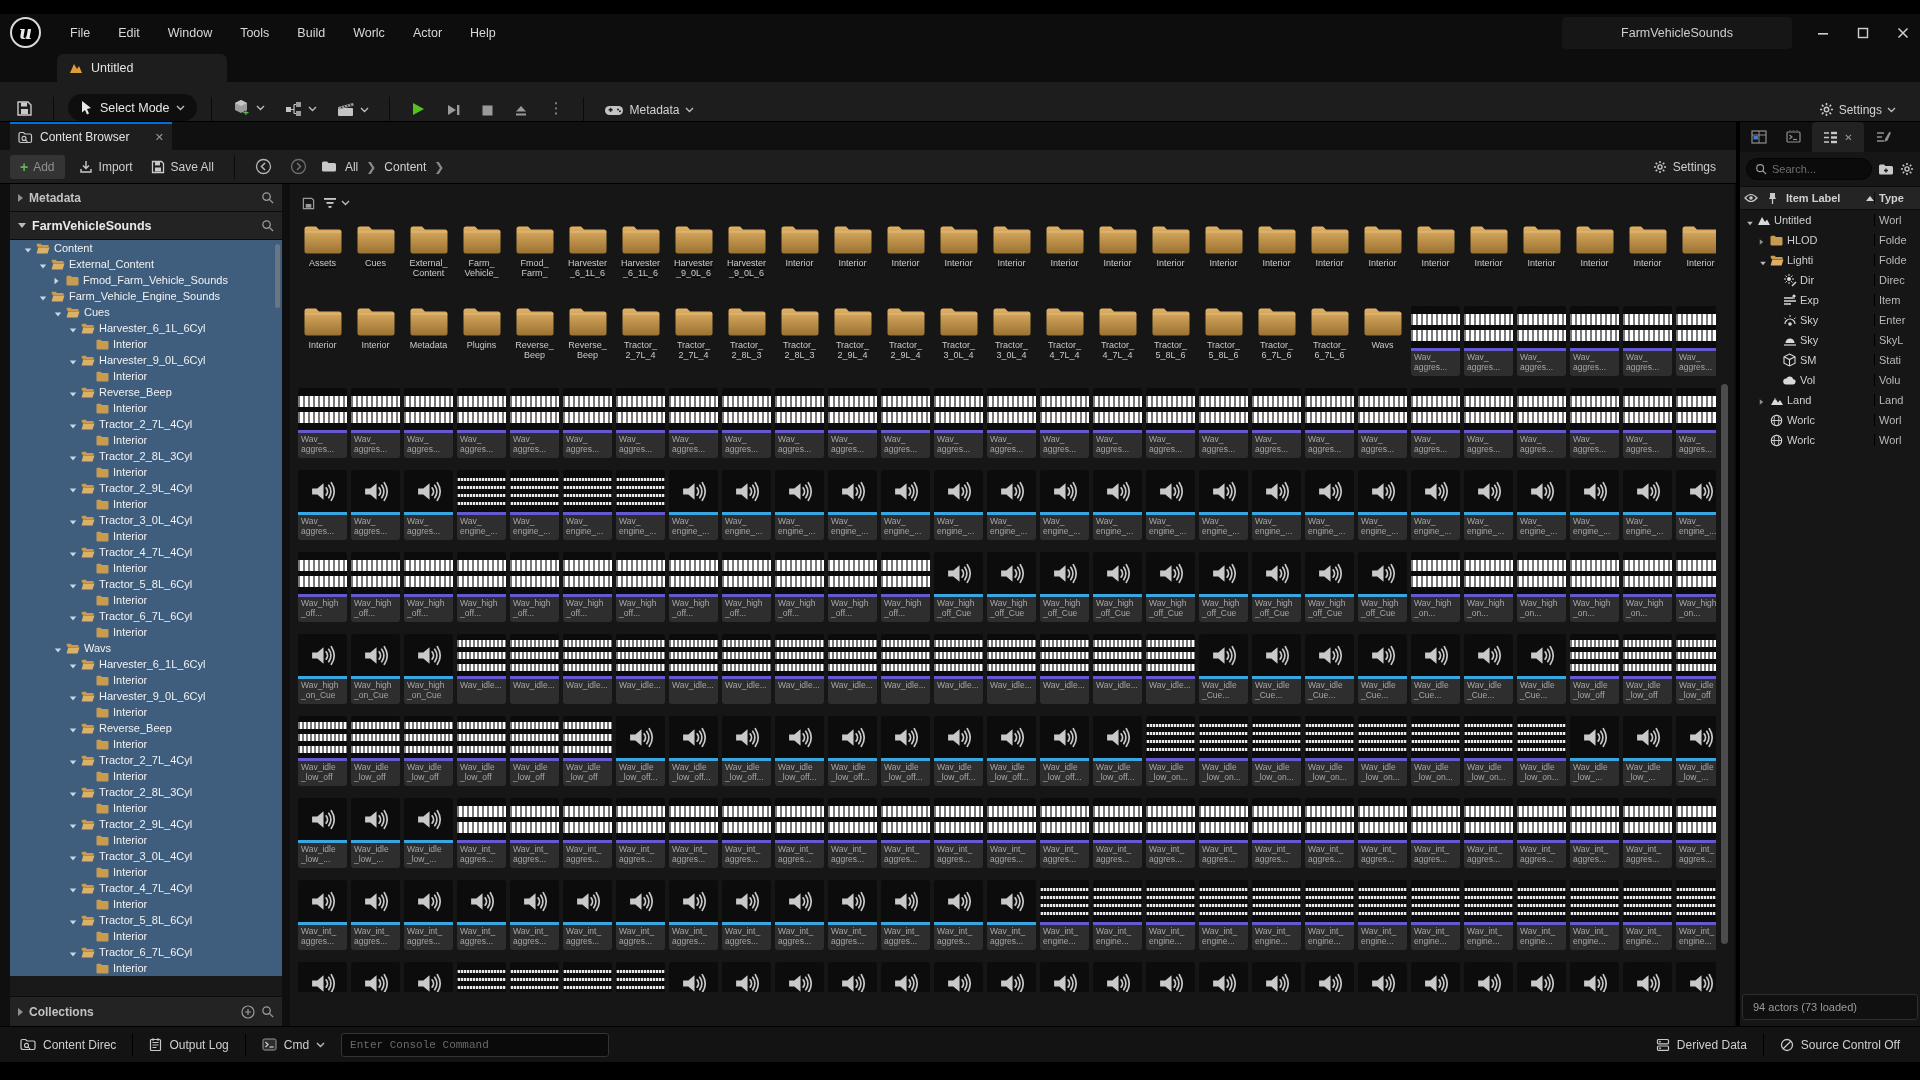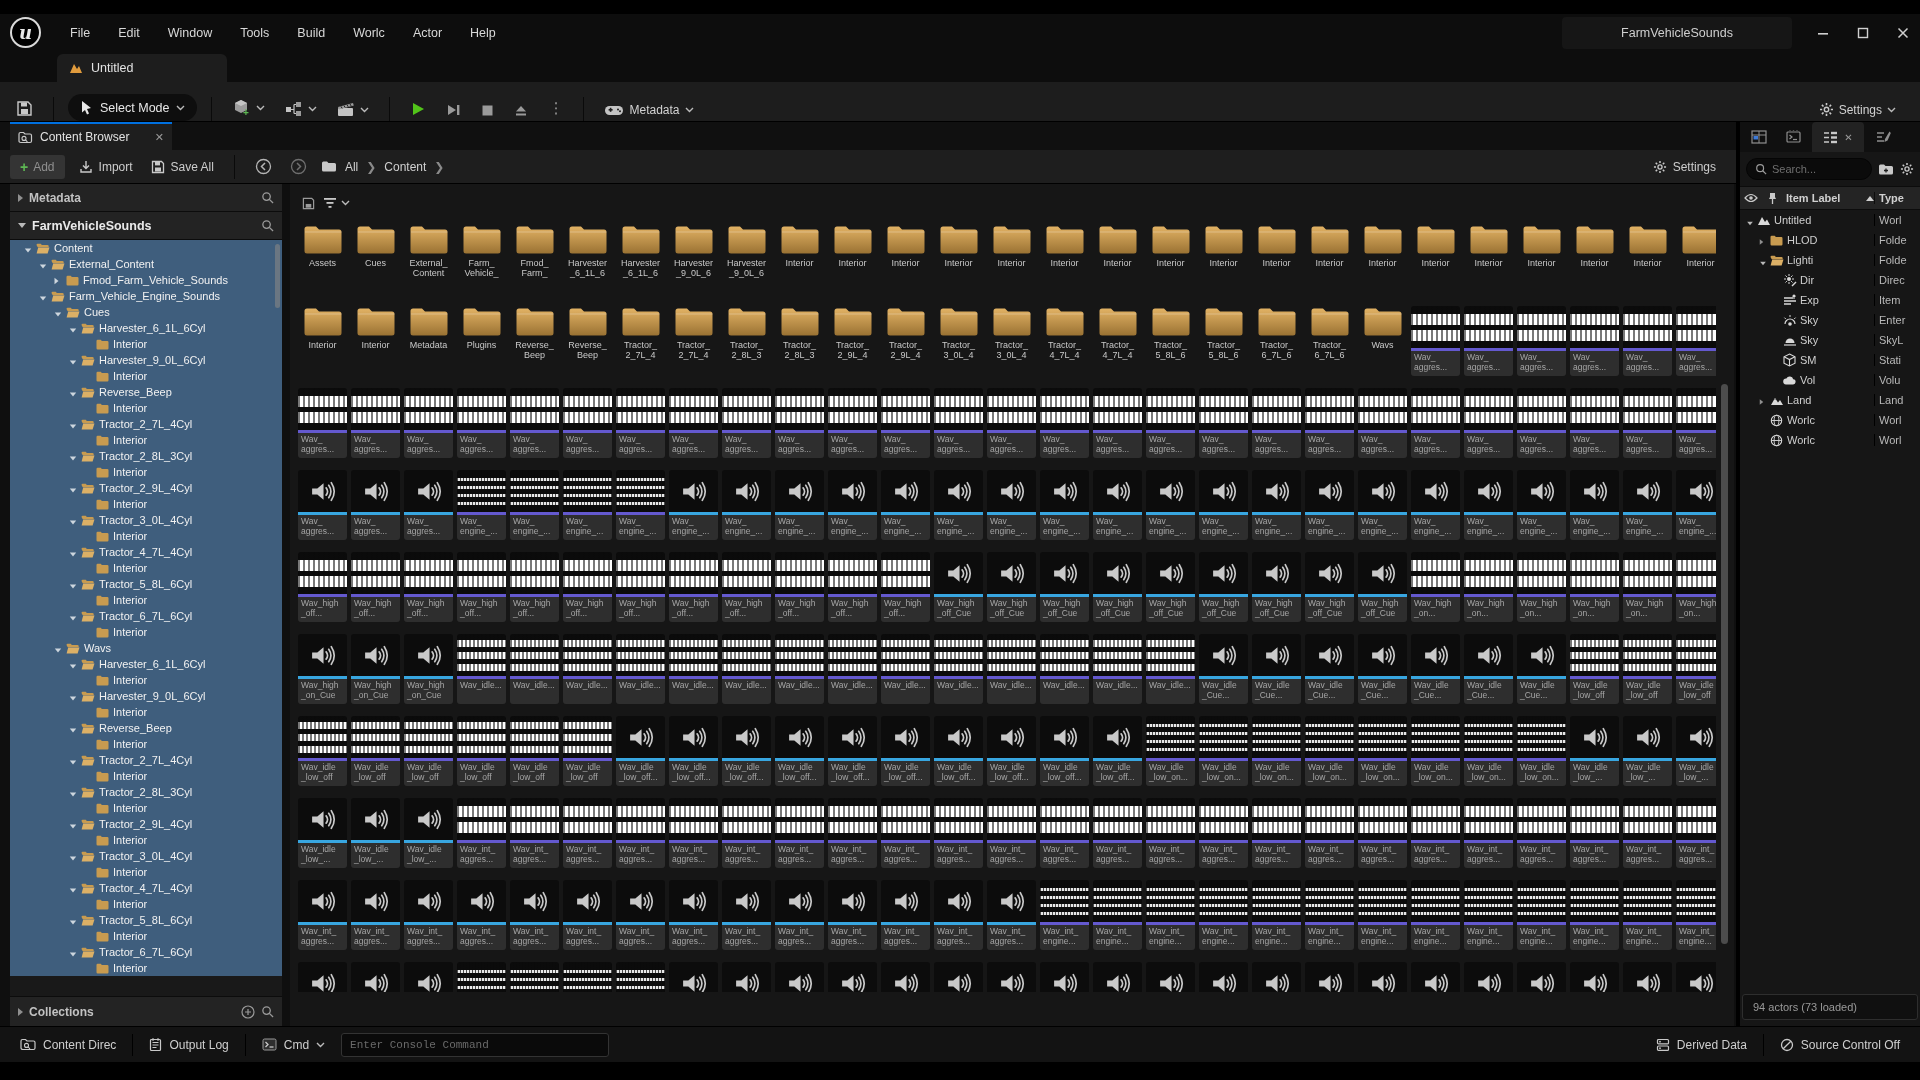--- a/index.html
+++ b/index.html
@@ -808,21 +808,21 @@
             <rect x="1" y="1" width="12" height="1.8" fill="#c9c9c9"></rect>
             <rect x="3.5" y="5" width="7" height="1.8" fill="#c9c9c9"></rect>
             <rect x="5.5" y="9" width="3" height="1.8" fill="#c9c9c9"></rect>
           </svg>
         <svg width="9" height="6" viewBox="0 0 9 6">
             <path d="M1 1 L4.5 4.5 L8 1" stroke="#bbb" stroke-width="1.4" fill="none"></path>
           </svg>
       </span>
     </div>
     <div id="grid">
-        <div class="grid-row" style="top: 0px;">
+        <div class="grid-row" style="top: 0px; text-decoration: underline;">
           <div class="tile">
             <svg width="40" height="31" viewBox="0 0 40 31">
     <defs>
                 <linearGradient id="fg" x1="0" y1="0" x2="0" y2="1">
       <stop offset="0" stop-color="#e2b264"></stop>
                   <stop offset="1" stop-color="#9a7233"></stop>
                 </linearGradient>
               </defs>
     <path d="M1.5 5 q0-2.5 2.5-2.5 h9 l3 3 h20 q2.5 0 2.5 2.5 V27 q0 2.5-2.5 2.5 h-32 Q1.5 29.5 1.5 27 Z" fill="url(#fg)"></path>
     <path d="M2 8 h36.5" stroke="rgba(255,255,255,.28)" stroke-width="1"></path>

